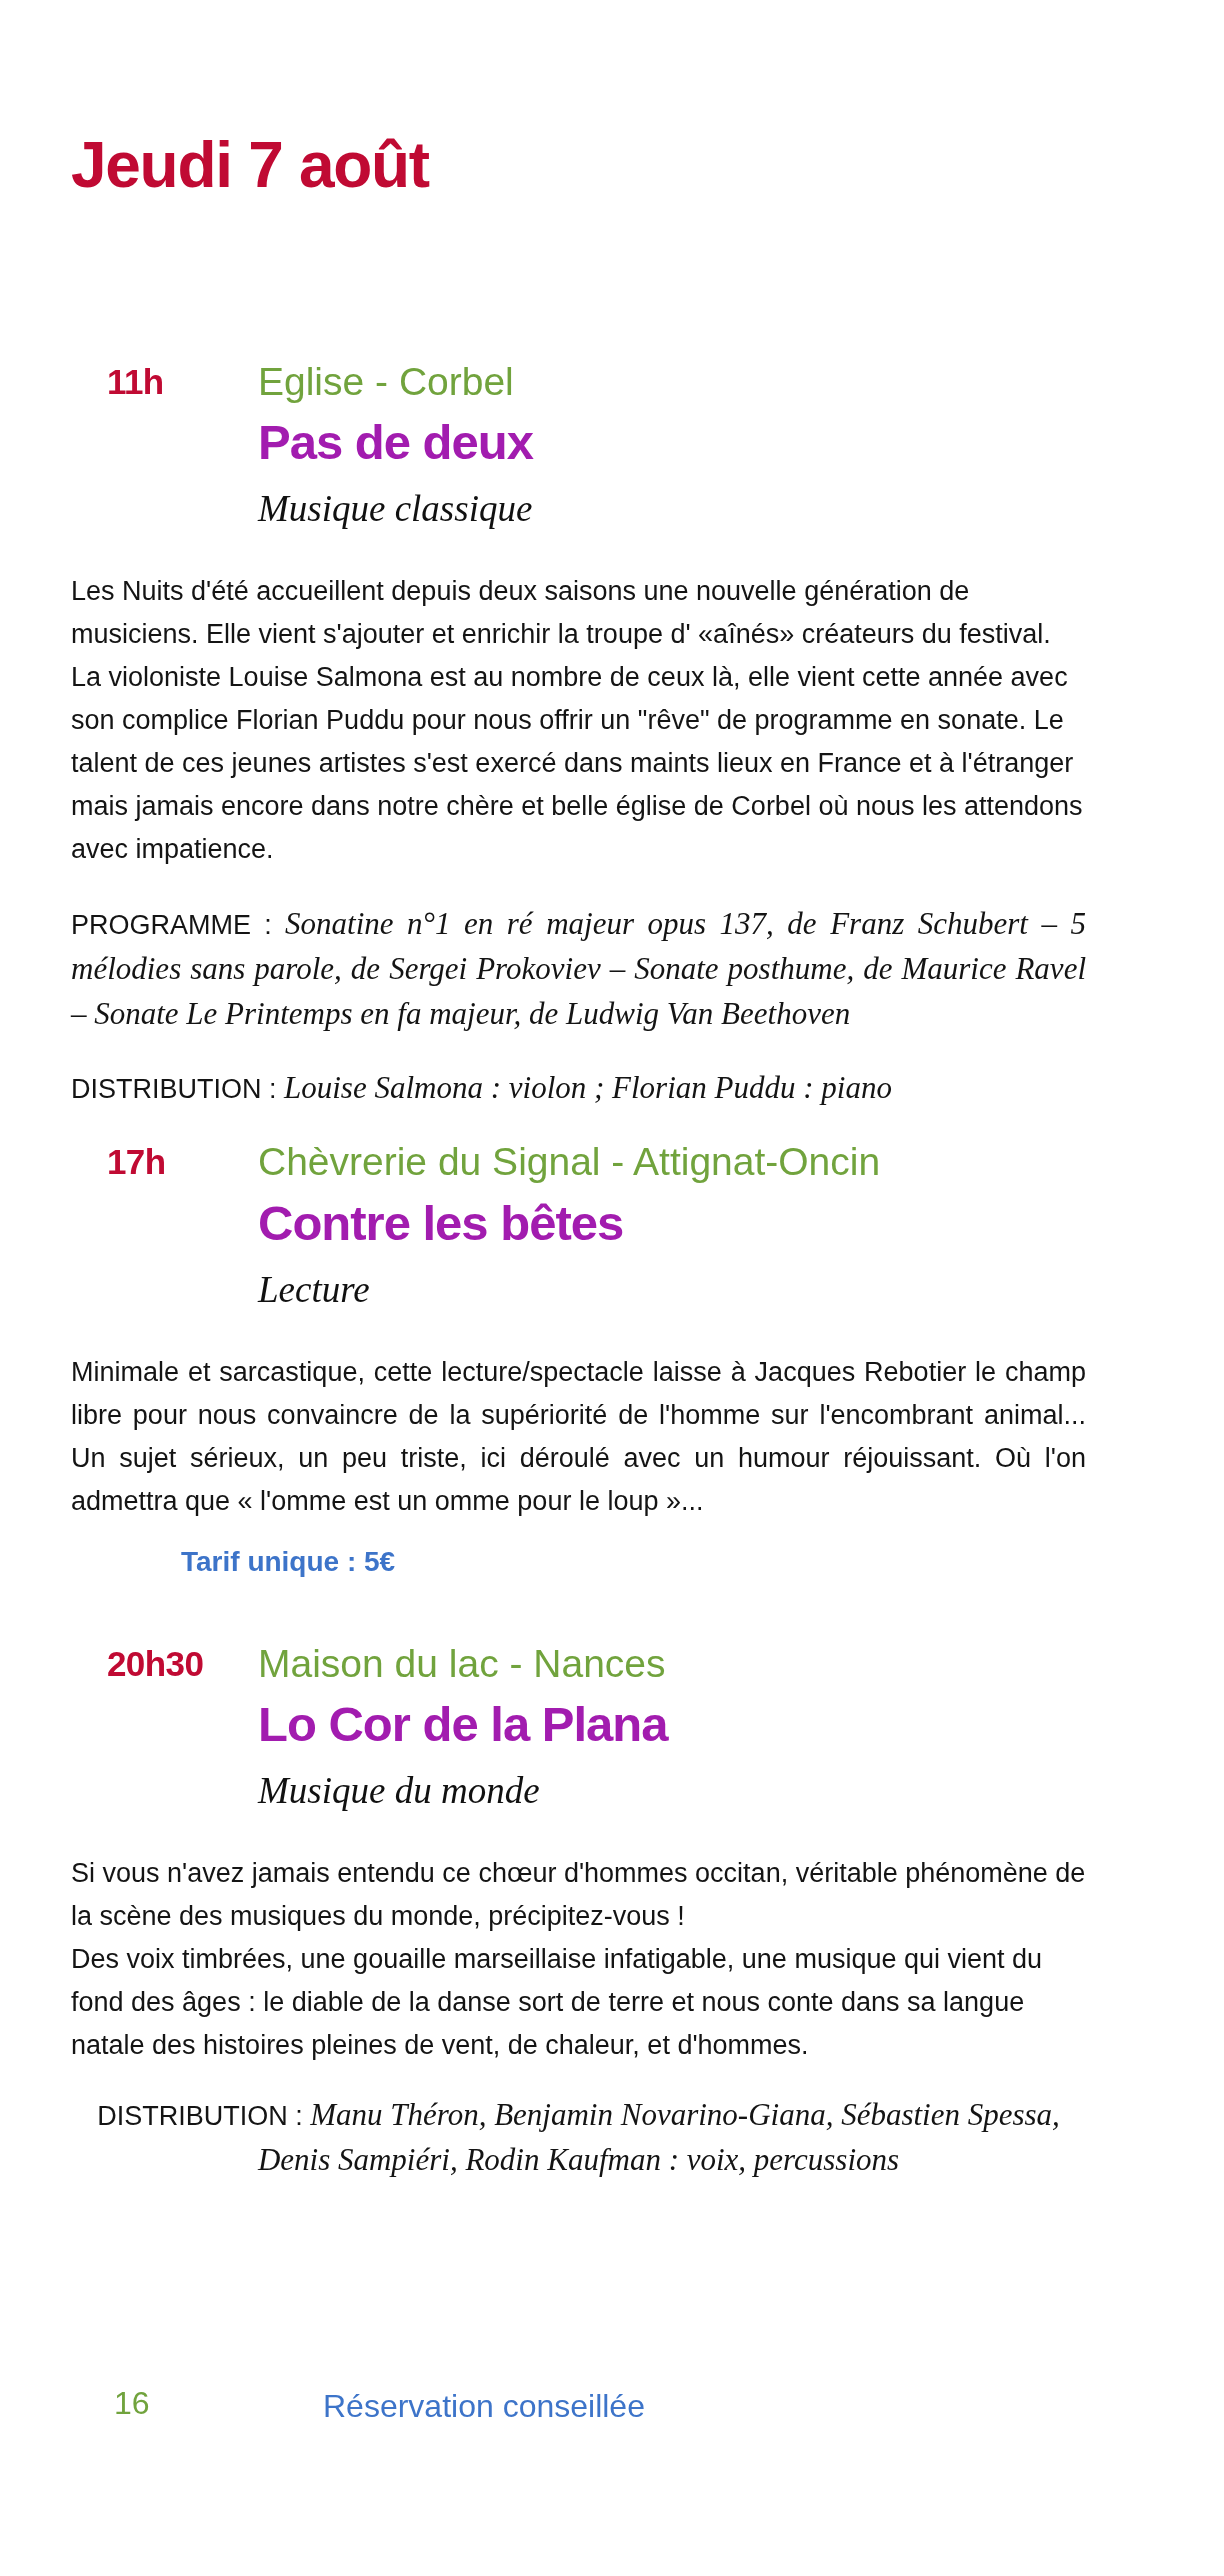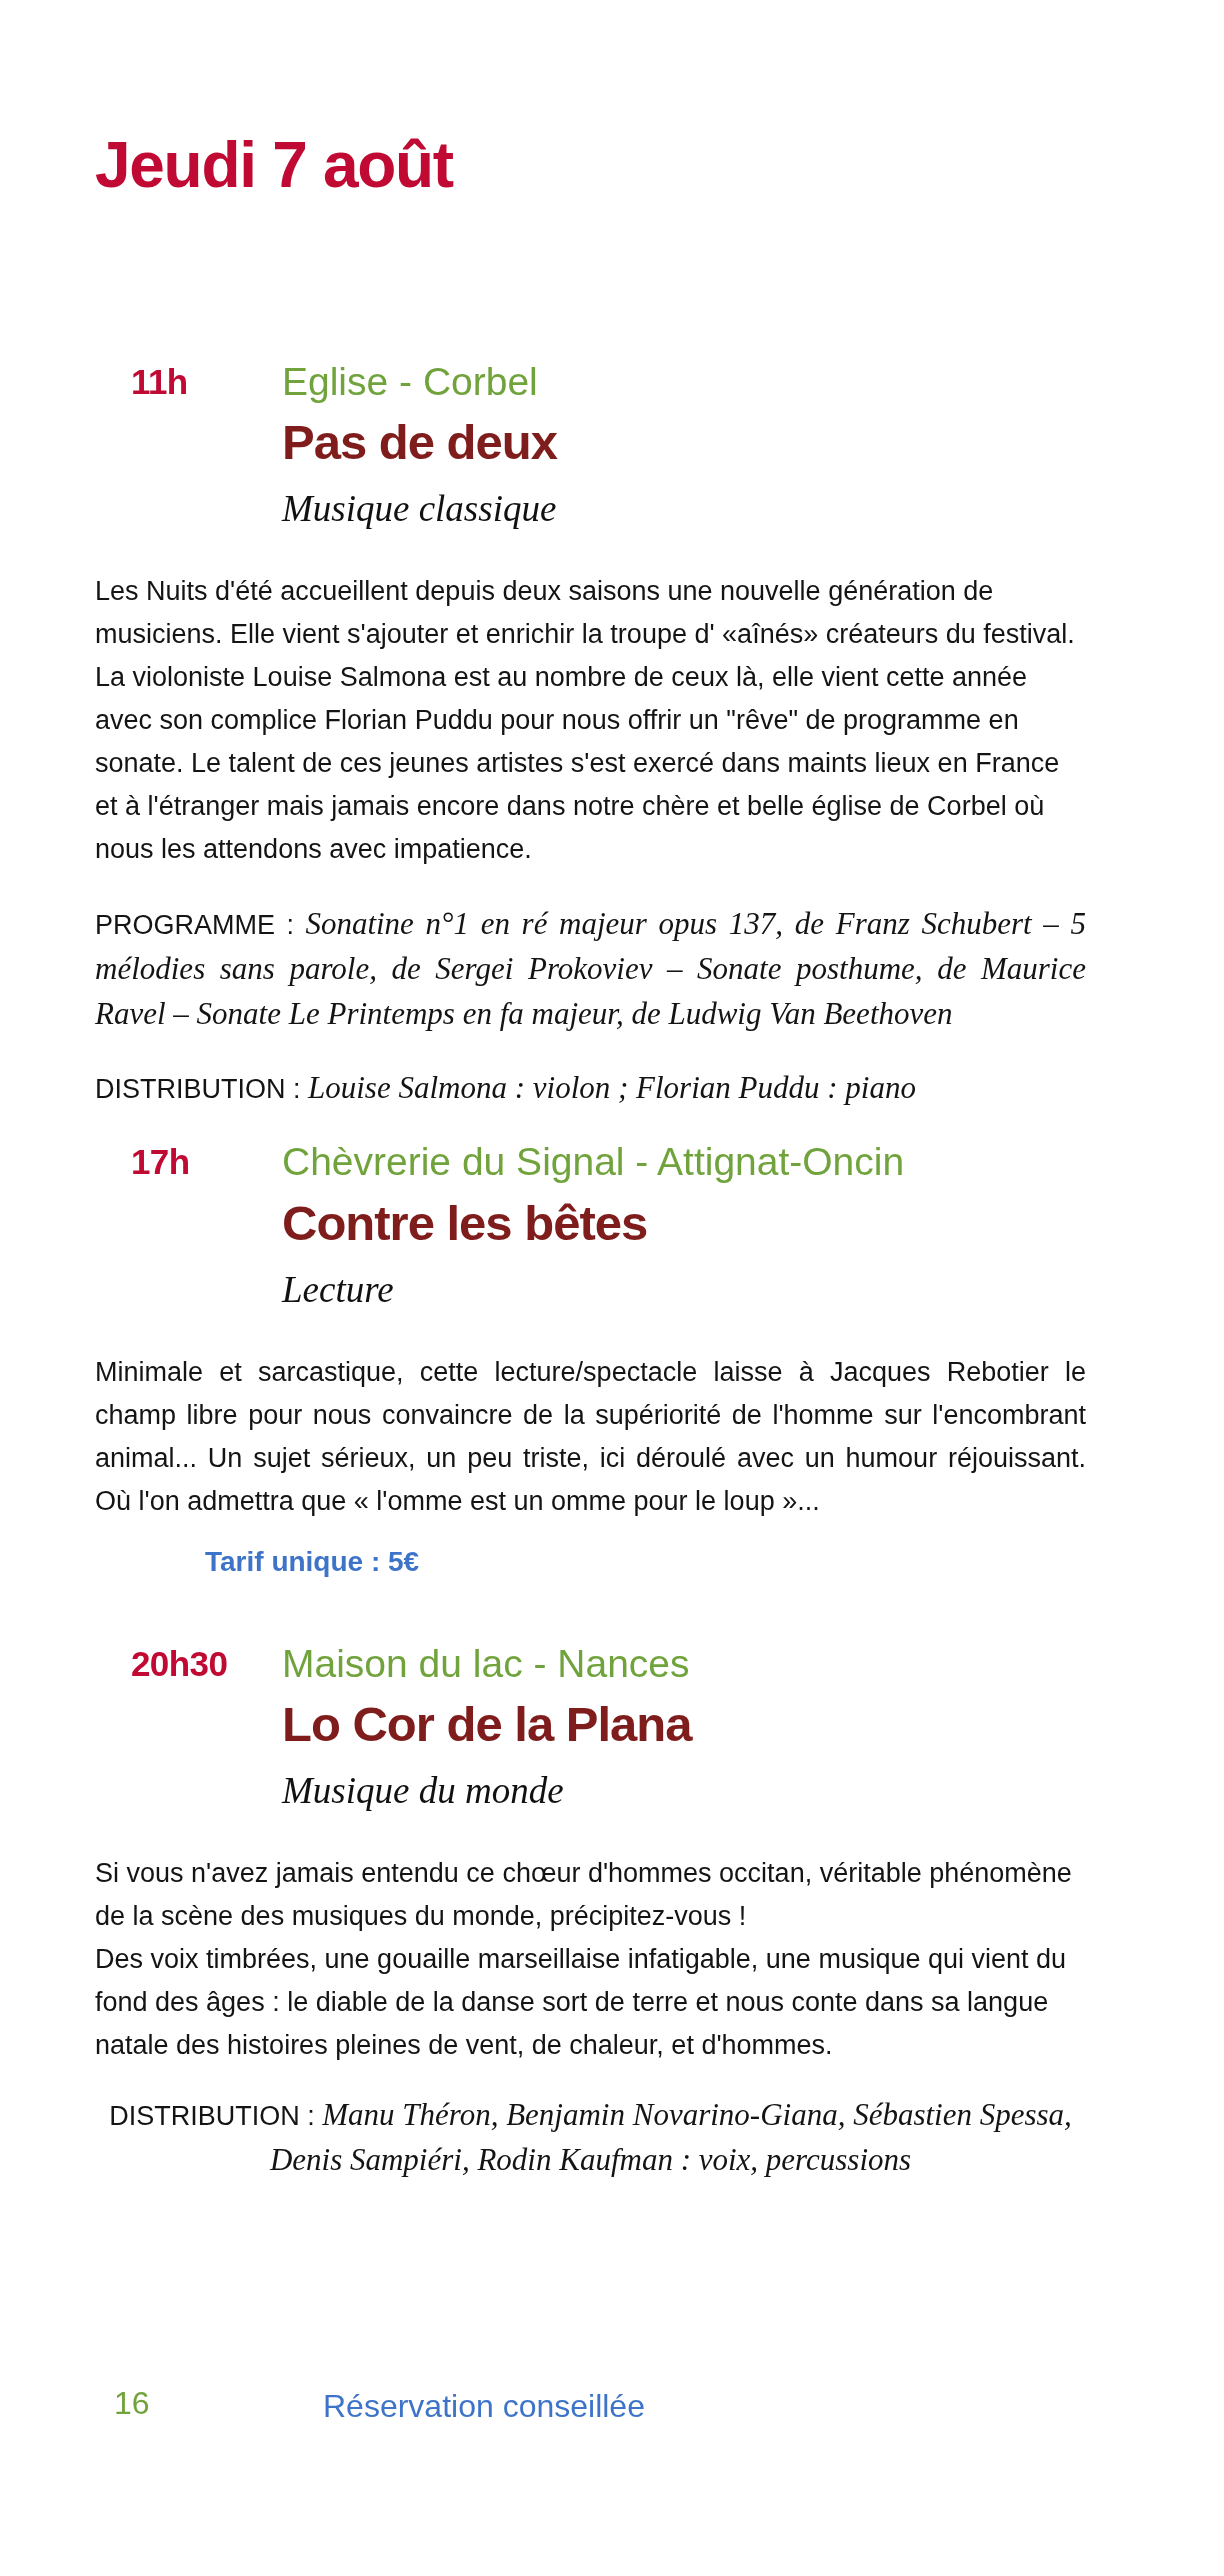--- a/index.html
+++ b/index.html
@@ -4,42 +4,42 @@
 <style>
   html,body{margin:0;padding:0;background:#ffffff;}
   .page{
     position:relative;
     width:1202px;height:2576px;
     background:#ffffff;
     overflow:hidden;
     font-family:"Liberation Sans", sans-serif;
     color:#161616;
     box-sizing:border-box;
-    padding:132px 116px 0 95px;
+    padding:132px 116px 0 71px;
   }
   .day-title{
     font-size:64px;font-weight:bold;letter-spacing:-1.3px;
     line-height:1.04;color:var(--red);
     margin:0 0 161px 0;
   }
   .event-header{
     display:grid;grid-template-columns:151px 1fr;
     align-items:start;
     margin-left:36px;
   }
   .event-time{
     font-size:35px;font-weight:bold;color:var(--red);
     letter-spacing:-0.6px;line-height:44px;
   }
   .event-venue{
     font-size:39px;color:var(--green);line-height:44px;
   }
   .event-title{
     font-size:49px;font-weight:bold;letter-spacing:-1px;
-    color:#7f1d1d;line-height:54px;margin-top:11.6px;
+    color:#a21caf;line-height:54px;margin-top:11.6px;
   }
   .event-genre{
     font-family:"Liberation Serif", serif;font-style:italic;
     font-size:37px;color:#111;line-height:45px;margin-top:17px;
   }
   .description{margin-top:39px;}
   .description p{
     margin:0;font-size:27px;line-height:43px;color:#141414;
   }
   .desc-left p{text-align:left;}

